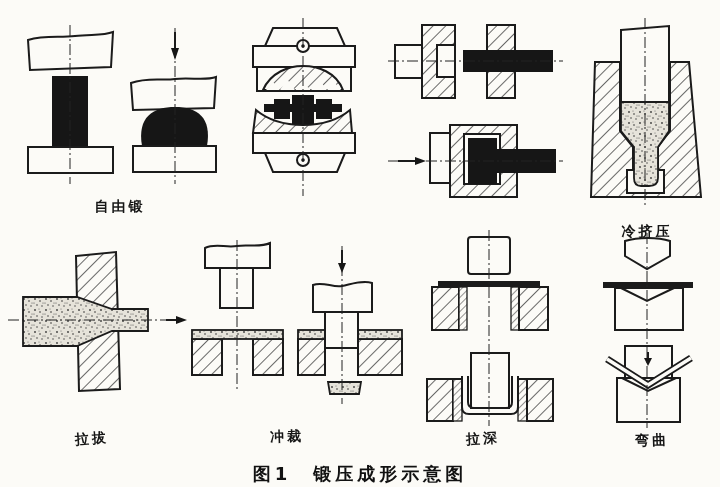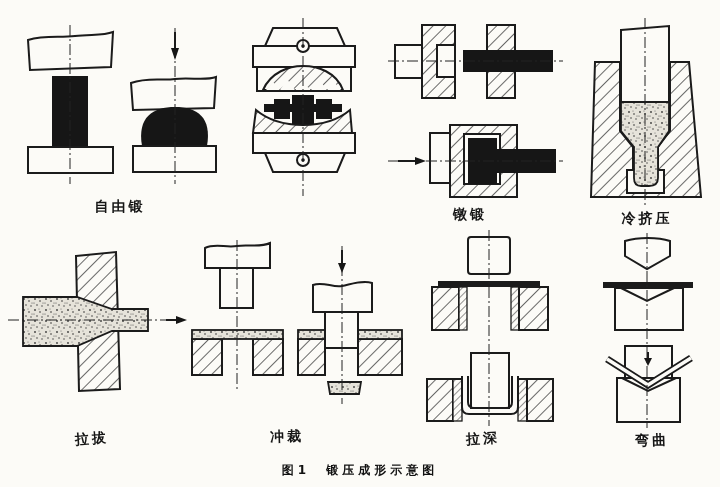--- a/index.html
+++ b/index.html
@@ -10,21 +10,21 @@
     padding-left:24px;
   }
   .figsvg{position:absolute;left:0;top:0;}
   .plabel{
     position:absolute;width:104px;text-align:center;
     font-size:14px;font-weight:bold;color:#161616;letter-spacing:3px;
     font-family:"DejaVu Sans","Liberation Serif",serif;
   }
   .caption{
     position:absolute;left:0;top:462px;width:720px;text-align:center;
-    font-size:12px;font-weight:bold;color:#111;letter-spacing:4px;
+    font-size:18px;font-weight:bold;color:#111;letter-spacing:4px;
     font-family:"DejaVu Sans","Liberation Serif",serif;
   }
 </style>
 </head>
 <body>
 
 <div class="page">
 
   <svg class="figsvg" width="720" height="494" viewBox="0 0 720 494">
     <defs>
@@ -175,21 +175,20 @@
       <rect class="wh" x="625" y="346" width="47" height="32"></rect>
       <line class="ln" stroke-width="1.5" x1="648" y1="352" x2="648" y2="361"></line>
       <polygon class="bk" points="648,366 644,358 652,358"></polygon>
       <path d="M607,359 L648,385 L691,358" stroke="#1b1b1b" stroke-width="7" fill="none"></path>
       <path d="M607,359 L648,385 L691,358" stroke="#fcfbf7" stroke-width="3.5" fill="none"></path>
       <line class="cl" x1="647" y1="233" x2="647" y2="428"></line>
     </g>
   </svg>
 
   <div class="plabel" style="left:68px;top:198px;">自由锻</div>
-  <div class="plabel" style="left:418px;top:206px;">镦锻</div>
-  <div class="plabel" style="left:595px;top:210px;font-family:Liberation Mono, monospace;">冷挤压</div>
+  <div class="plabel" style="left:595px;top:223px;font-family:Liberation Mono, monospace;">冷挤压</div>
   <div class="plabel" style="left:40px;top:430px;transform:rotate(-4deg);">拉拔</div>
   <div class="plabel" style="left:235px;top:428px;transform:rotate(-2deg);">冲裁</div>
   <div class="plabel" style="left:431px;top:430px;transform:rotate(-3deg);">拉深</div>
   <div class="plabel" style="left:600px;top:432px;transform:rotate(-2deg);">弯曲</div>
 
   <div class="caption">图1　锻压成形示意图</div>
 </div>
 
 </body></html>

